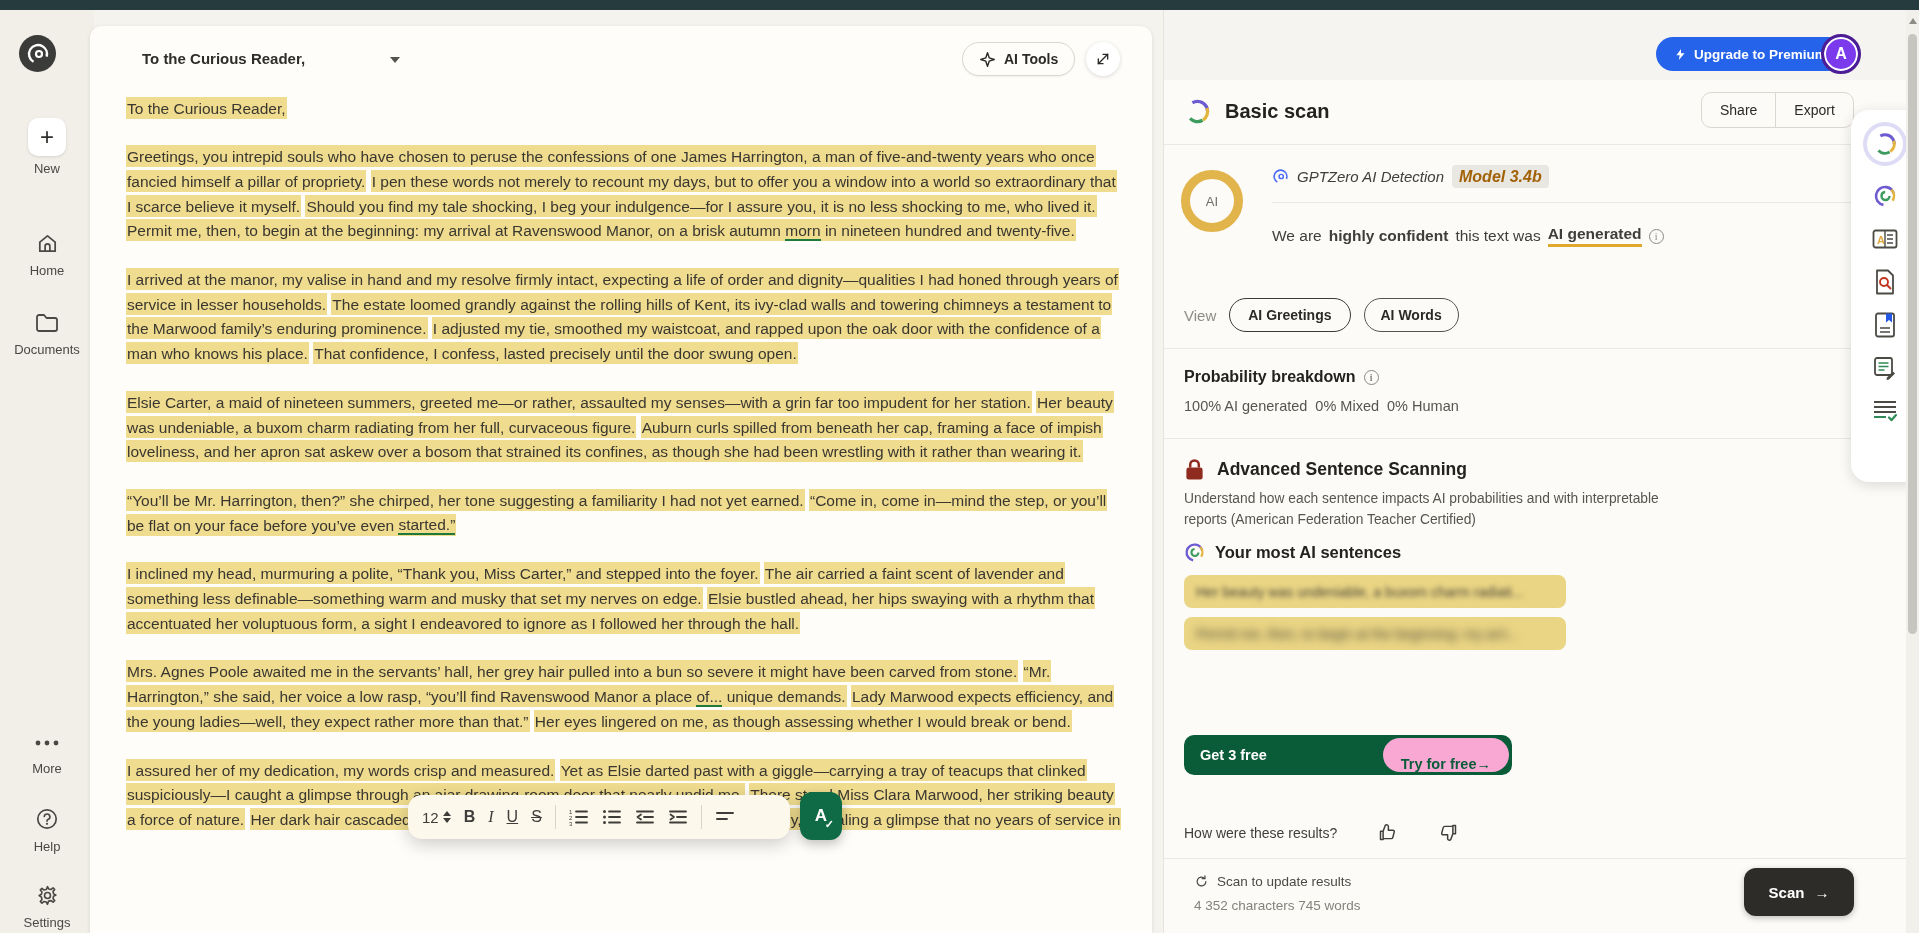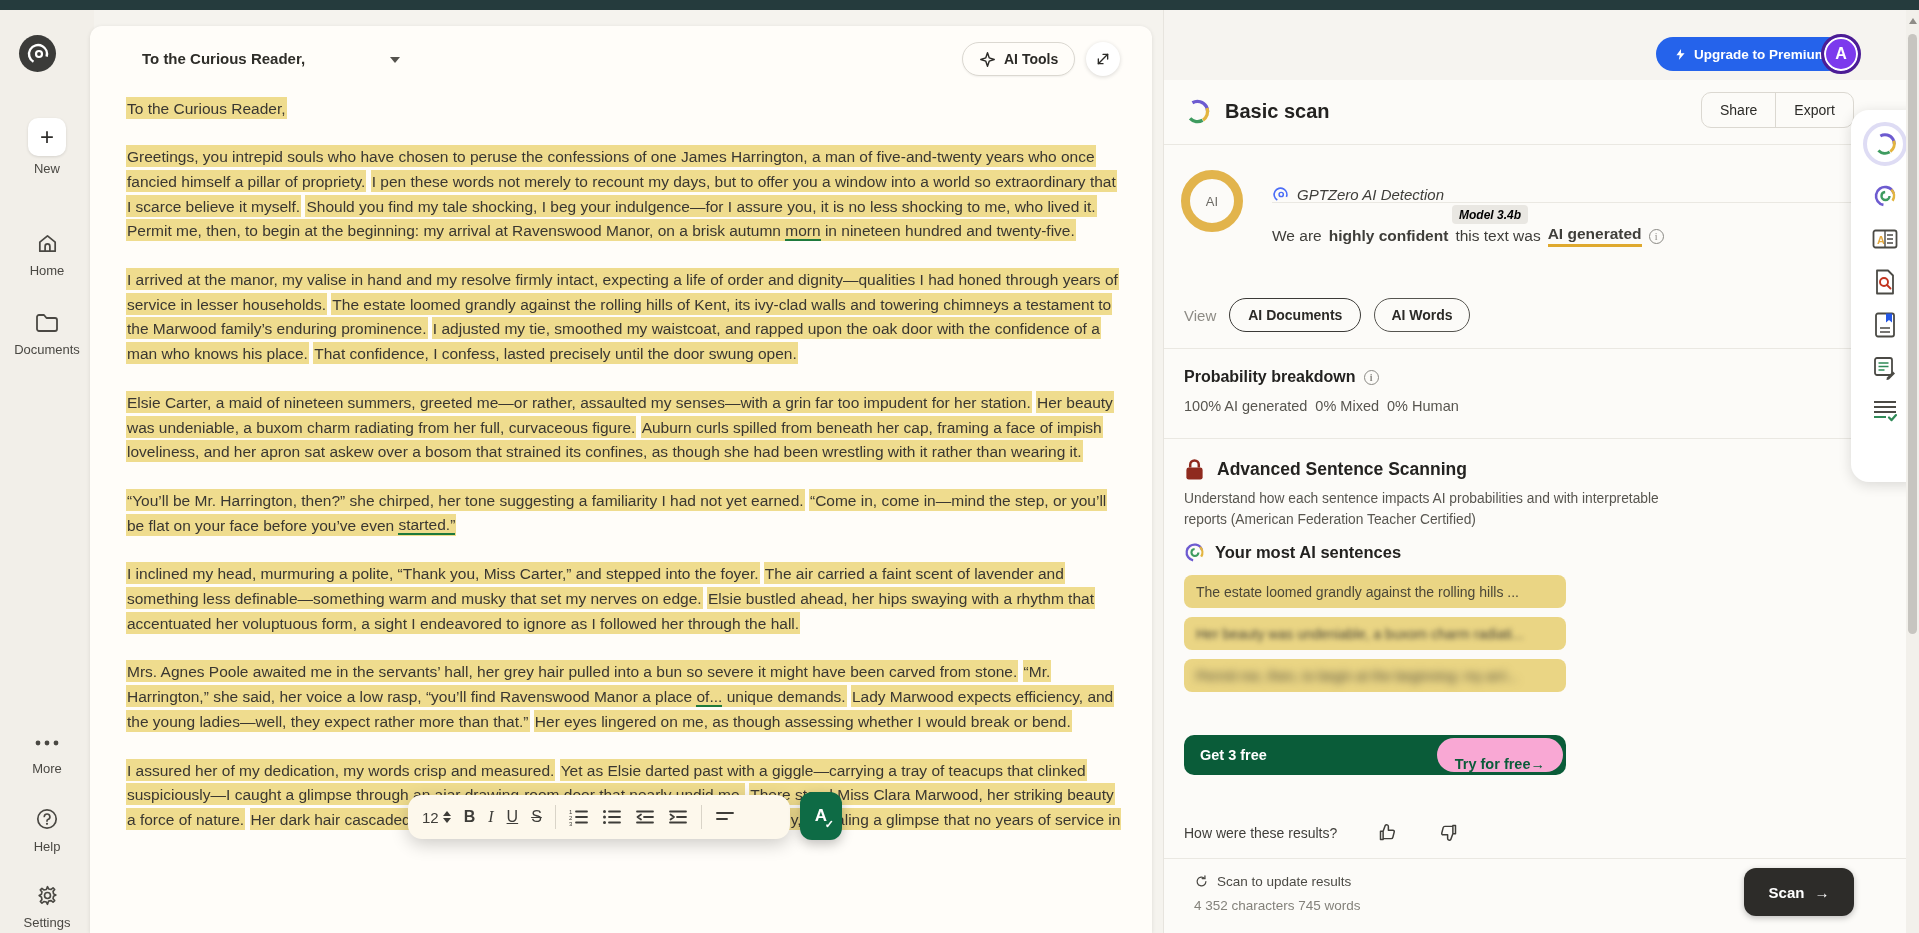--- a/index.html
+++ b/index.html
@@ -57,21 +57,21 @@
   .scan-head { position:absolute; left:20px; top:18px; display:flex; align-items:center; gap:14px; }
   .scan-title { font-size:20px; font-weight:700; color:#232220; }
   .share-export { position:absolute; left:537px; top:12px; display:flex; border:1px solid #DBD8D1; border-radius:10px; background:#FCFBF8; overflow:hidden; }
   .share-export .seg { padding:9px 18px; font-size:14px; color:#2B2A27; }
   .share-export .seg + .seg { border-left:1px solid #DBD8D1; }
 
   .hr { position:absolute; left:0; width:756px; height:1px; background:#EAE8E2; }
 
   .ai-ring { position:absolute; left:17px; top:90px; width:62px; height:62px; border-radius:50%; border:9px solid #E2B44C; display:flex; align-items:center; justify-content:center; font-size:13px; color:#6E6C66; }
   .det-row { position:absolute; left:108px; top:85px; display:flex; align-items:center; gap:8px; font-size:15px; color:#3F3E3A;font-style:italic; }
-  .model-badge { background:#E9E7E2; border-radius:4px; padding:2.5px 7px; font-size:12px; font-weight:600; color:#000000;margin-top:40px; }
+  .model-badge { background:#E9E7E2; border-radius:4px; padding:2.5px 7px; font-size:16px; font-weight:600; color:#a16207; }
   .det-div { position:absolute; left:108px; top:122px; width:580px; height:1px; background:#EAE8E2; }
   .verdict { position:absolute; left:108px; top:145px; font-size:15.5px; color:#3F3E3A; display:flex; align-items:center; gap:7px; }
   .verdict .hlb { font-weight:700; }
   .ai-gen { font-weight:700; border-bottom:3px solid #DFA92E; padding-bottom:1px; }
   .info-ic { display:inline-flex; width:15px; height:15px; border:1px solid #8A8984; border-radius:50%; color:#8A8984; font-size:10px; align-items:center; justify-content:center; font-family:"Liberation Serif",serif; }
 
   .view-row { position:absolute; left:20px; top:218px; display:flex; align-items:center; gap:13px; }
   .view-lbl { font-size:15px; color:#8D8B85; }
   .pill-tab { border:1.5px solid #3B3A37; border-radius:19px; padding:8px 18px; font-size:14px; font-weight:700; color:#2B2A27; background:#FCFBF8; }
   .pill-tab.alt { border-color:#55544F; padding:8px 16px; }
@@ -85,21 +85,21 @@
   .adv-title { position:absolute; left:20px; top:378px; display:flex; align-items:center; gap:12px; font-size:17.5px; font-weight:700; color:#232220; }
   .adv-desc { position:absolute; left:20px; top:408px; width:480px; font-size:13.8px; line-height:21px; color:#57554F; }
 
   .most-title { position:absolute; left:20px; top:462px; display:flex; align-items:center; gap:10px; font-size:16.5px; font-weight:700; color:#232220; }
 
   .chips { position:absolute; left:20px; top:495px; width:382px; }
   .chip { width:100%; height:33px; background:#EAD584; border-radius:8px; margin-bottom:9px; display:flex; align-items:center; padding:0 12px; font-size:14px; color:#4B4738; white-space:nowrap; overflow:hidden; }
   .chip.b1 span { filter:blur(2.5px); }
   .chip.b2 span { filter:blur(4.5px); }
 
-  .cta-bar { position:absolute; left:20px; top:655px; width:382px; height:40px; background:#0A5C39; border-radius:10px; display:flex; align-items:center; padding:0 3px 0 16px; }
+  .cta-bar { position:absolute; left:20px; top:655px; width:328px; height:40px; background:#0A5C39; border-radius:10px; display:flex; align-items:center; padding:0 3px 0 16px; }
   .cta-left { color:#FFFFFF; font-weight:700; font-size:14.5px; flex:1; }
   .try-btn { background:#f9a8d4; color:#0A5C39; font-weight:700; font-size:14.5px; height:34px; border-radius:18px; padding:0 18px; display:inline-flex; align-items:flex-end; }
 
   .feedback-row { position:absolute; left:20px; top:742px; display:flex; align-items:center; gap:40px; font-size:14px; color:#3F3E3A; }
   .rp-foot-div { position:absolute; left:0; top:778px; width:756px; height:1px; background:#EAE8E2; }
   .rescan { position:absolute; left:30px; top:794px; display:flex; align-items:flex-end; gap:8px; font-size:13.5px; color:#4B4A45; }
   .stats { position:absolute; left:30px; top:818px; font-size:13.5px; color:#84827B; }
   .scan-btn { position:absolute; left:580px; top:788px; width:110px; height:48px; background:#2D2C29; border-radius:12px; color:#FFFFFF; font-size:15px; font-weight:700; display:flex; align-items:center; justify-content:center; gap:10px; box-shadow:0 2px 6px rgba(0,0,0,.25); }
 
   
@@ -312,21 +312,21 @@
     <div class="verdict">
       <span>We are</span>
       <span class="hlb">highly confident</span>
       <span>this text was</span>
       <span class="ai-gen">AI generated</span>
       <span class="info-ic">i</span>
     </div>
 
     <div class="view-row">
       <span class="view-lbl">View</span>
-      <span class="pill-tab">AI Documents</span>
+      <span class="pill-tab">AI Greetings</span>
       <span class="pill-tab alt">AI Words</span>
     </div>
     <div class="hr" style="top:268px"></div>
 
     <div class="prob-title">
       <span>Probability breakdown</span>
       <span class="info-ic">i</span>
     </div>
     <div class="prob-row">
       <span class="prob-item">
@@ -353,23 +353,20 @@
     <div class="most-title">
       <svg width="21" height="21" viewBox="0 0 24 24">
         <circle cx="12" cy="12" r="9" fill="none" stroke="#6D5BD0" stroke-width="2.6" stroke-dasharray="38 19" transform="rotate(100 12 12)"></circle>
         <circle cx="12" cy="12" r="9" fill="none" stroke="#E3B53F" stroke-width="2.6" stroke-dasharray="12 45" transform="rotate(-45 12 12)"></circle>
         <circle cx="12.5" cy="12" r="4" fill="none" stroke="#3E9B5F" stroke-width="2.4" stroke-dasharray="18 8"></circle>
       </svg>
       <span>Your most AI sentences</span>
     </div>
 
     <div class="chips">
-        <div class="chip">
-          <span>The estate loomed grandly against the rolling hills ...</span>
-        </div>
         <div class="chip b1">
           <span>Her beauty was undeniable, a buxom charm radiati...</span>
         </div>
         <div class="chip b2">
           <span>Permit me, then, to begin at the beginning: my arri...</span>
         </div>
       </div>
 
     <div class="cta-bar">
       <span class="cta-left">Get 3 free</span>

